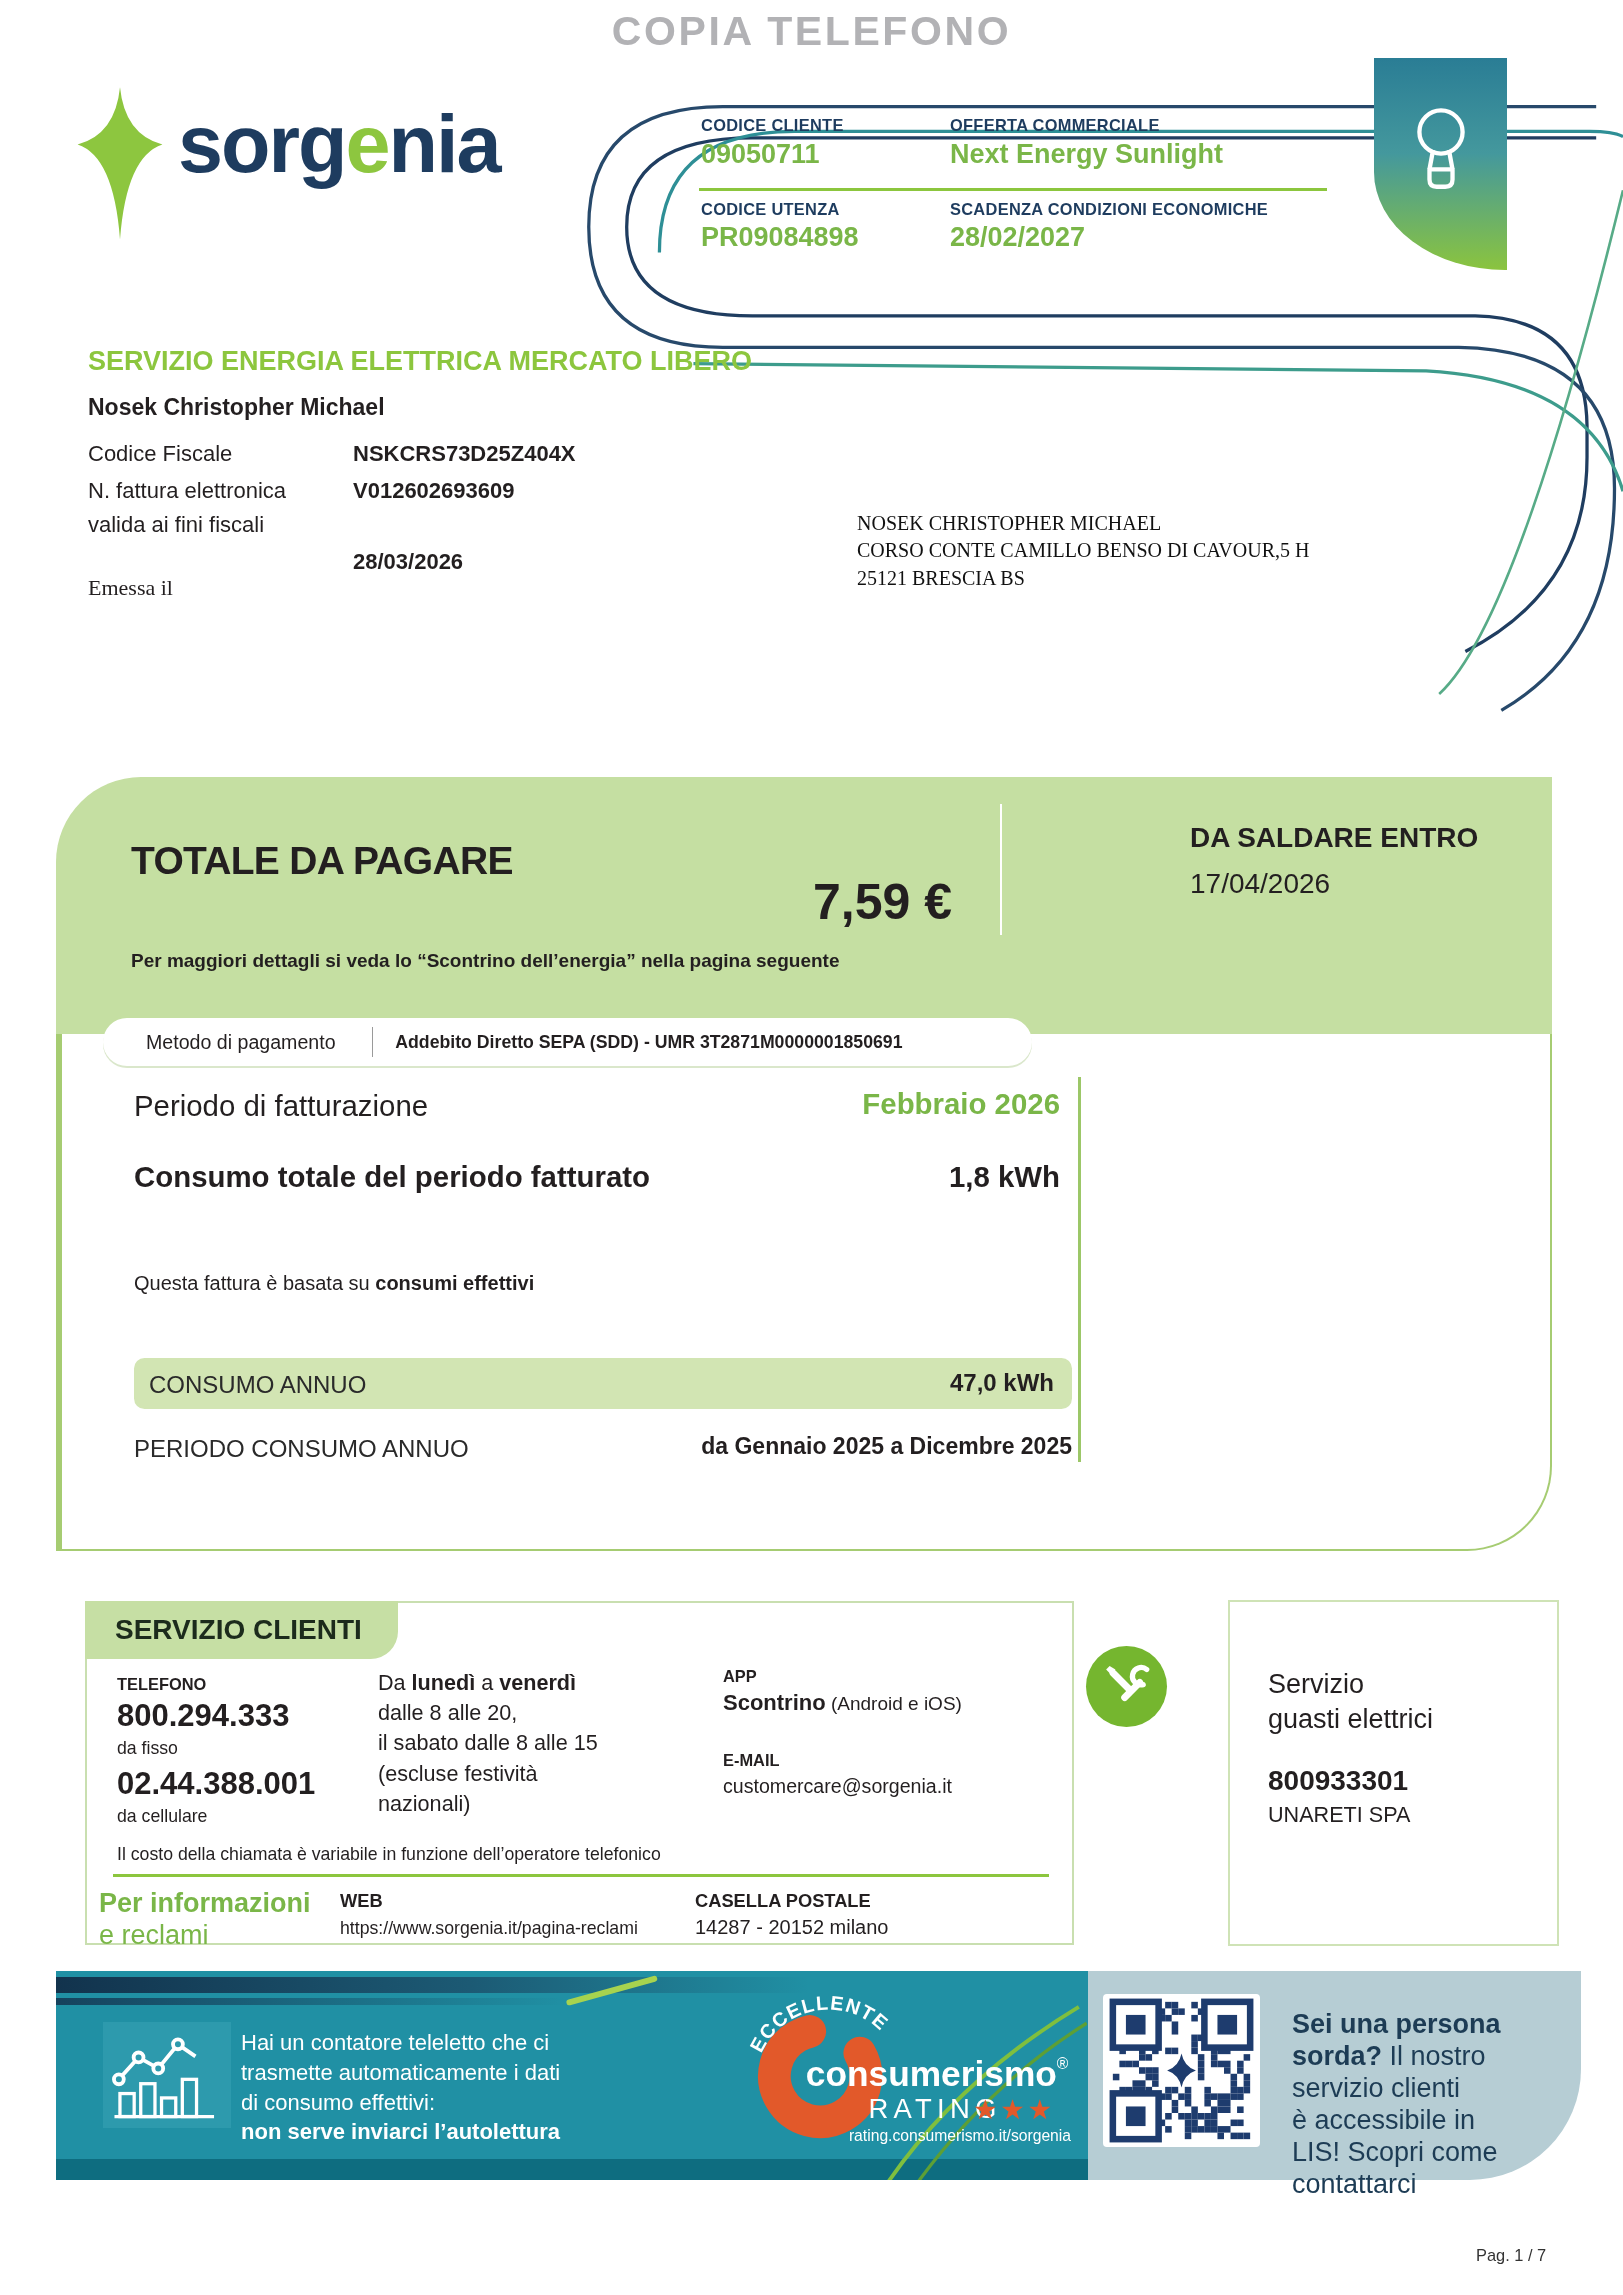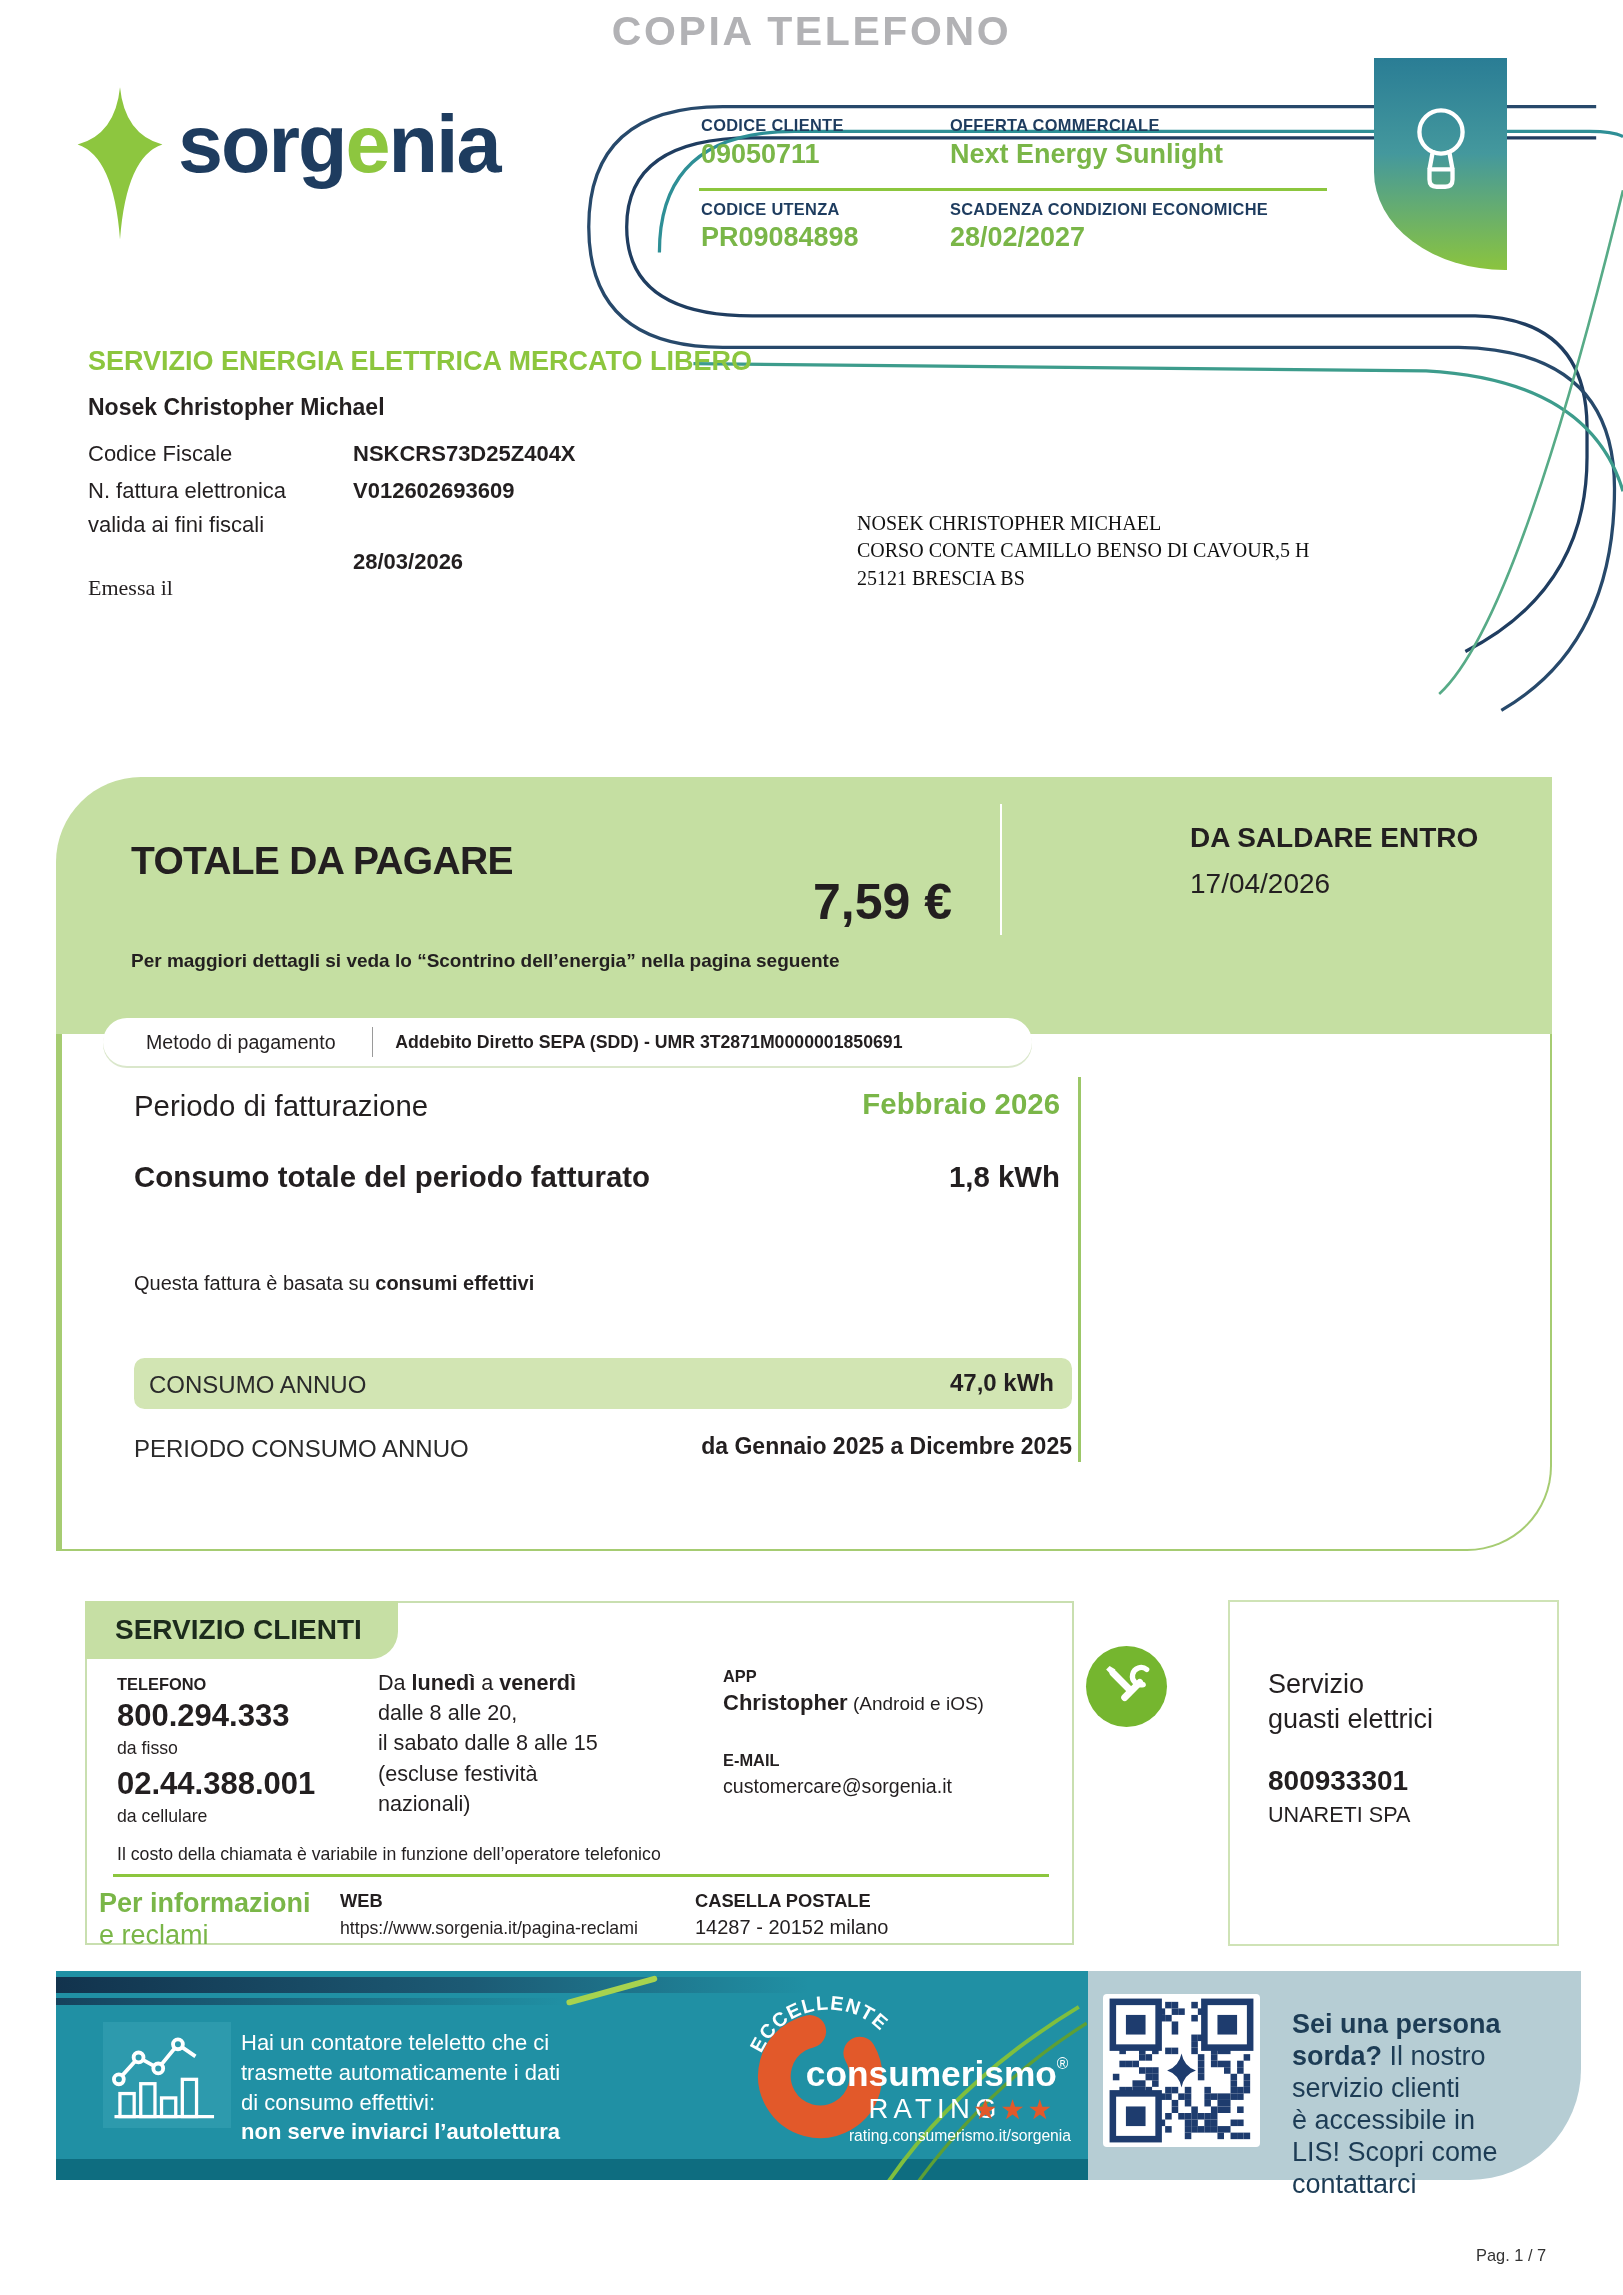--- a/index.html
+++ b/index.html
@@ -249,21 +249,21 @@
   <div class="t" data-name="phone-mobile">02.44.388.001</div>
   <div class="t" data-name="phone-mobile-note">da cellulare</div>
 
   <div class="t sched" data-name="schedule-line-1"><span data-name="sched-s1">Da </span><span class="b" data-name="sched-s2">lunedì </span><span data-name="sched-s3"> a </span><span class="b" data-name="sched-s4">venerdì</span></div>
   <div class="t sched" data-name="schedule-line-2">dalle 8 alle 20,</div>
   <div class="t sched" data-name="schedule-line-3">il sabato dalle 8 alle 15</div>
   <div class="t sched" data-name="schedule-line-4">(escluse festività</div>
   <div class="t sched" data-name="schedule-line-5">nazionali)</div>
 
   <div class="t small-lbl" data-name="app-label">APP</div>
-  <div class="t" data-name="app-value"><span data-name="app-name">Christopher</span><span data-name="app-platforms"> (Android e iOS)</span></div>
+  <div class="t" data-name="app-value"><span data-name="app-name">Scontrino</span><span data-name="app-platforms"> (Android e iOS)</span></div>
   <div class="t small-lbl" data-name="email-label">E-MAIL</div>
   <div class="t" data-name="email-value">customercare@sorgenia.it</div>
 
   <div class="t" data-name="call-cost-note">Il costo della chiamata è variabile in funzione dell’operatore telefonico</div>
   <div data-name="service-divider"></div>
   <div class="t" data-name="info-title-1">Per informazioni</div>
   <div class="t" data-name="info-title-2">e reclami</div>
   <div class="t" data-name="web-label">WEB</div>
   <div class="t" data-name="web-url">https://www.sorgenia.it/pagina-reclami</div>
   <div class="t" data-name="po-box-label">CASELLA POSTALE</div>

